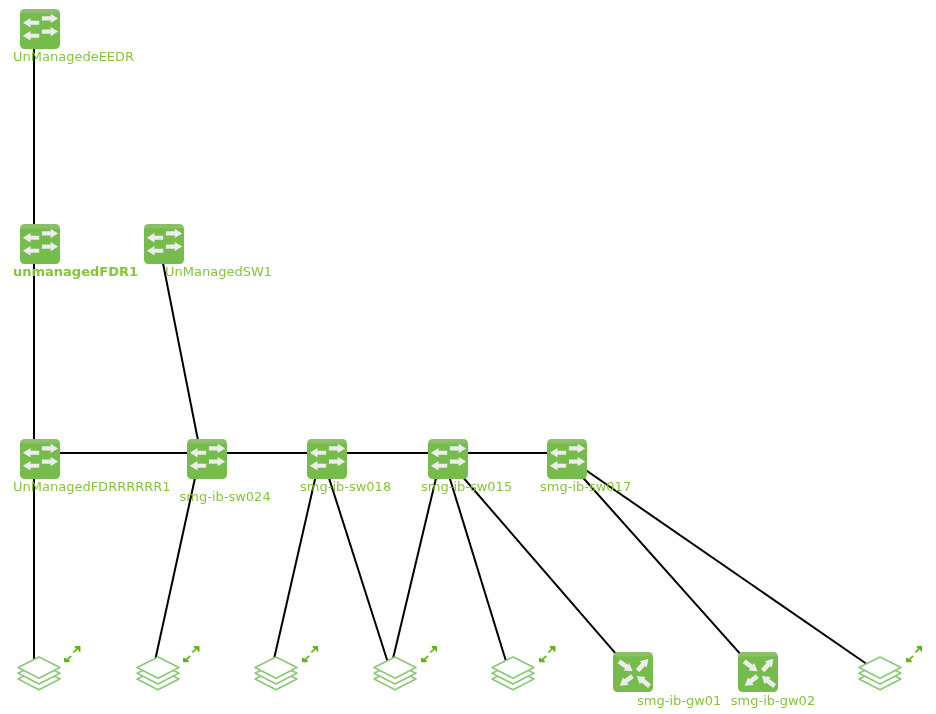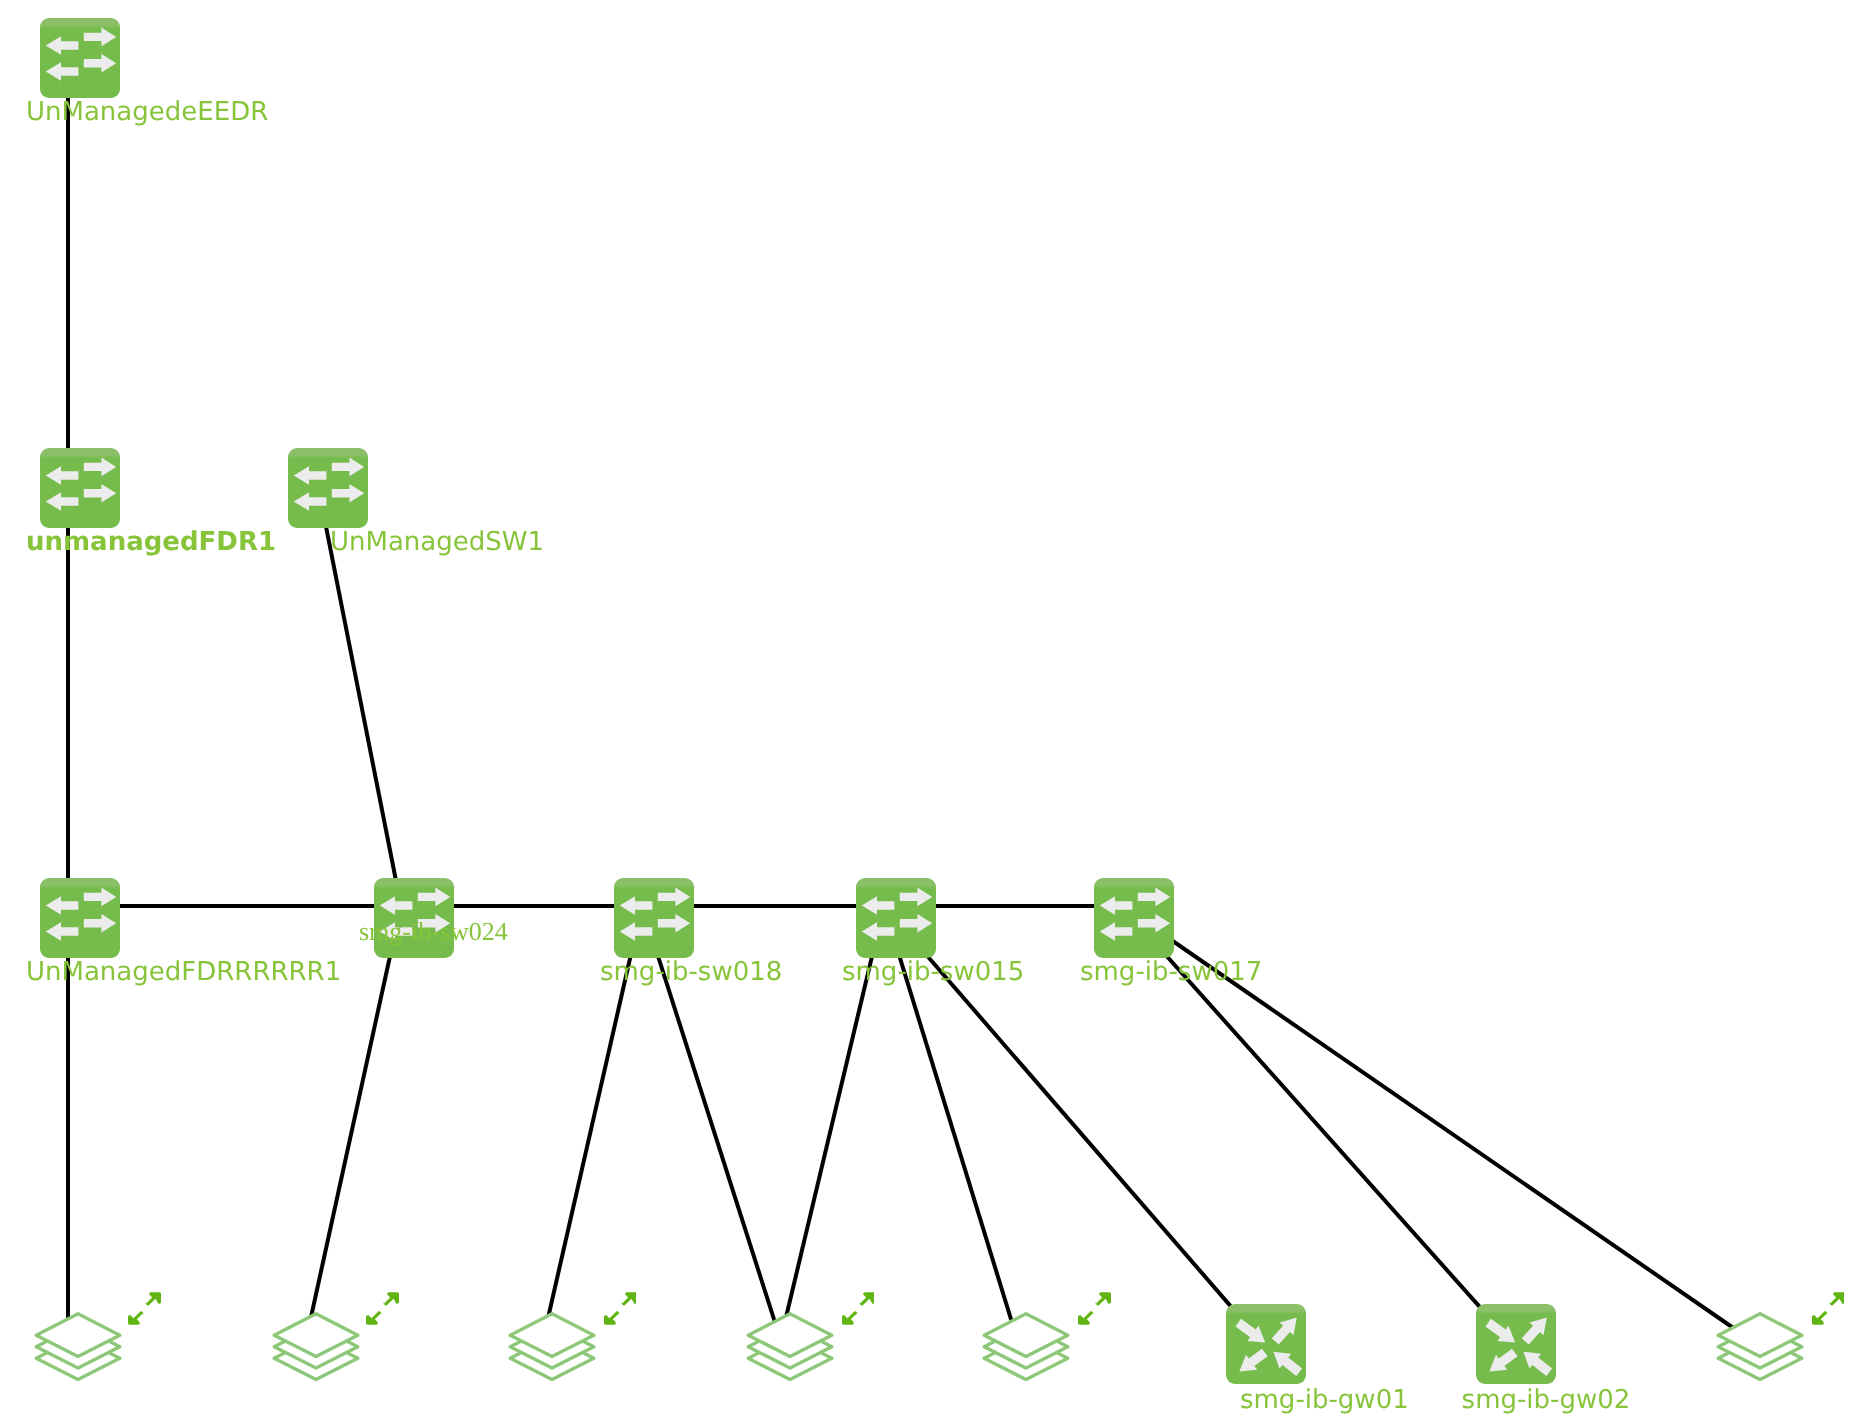--- a/index.html
+++ b/index.html
@@ -106,21 +106,21 @@
               <stop offset="0.13" stop-color="#76bc4c"></stop>
               <stop offset="1" stop-color="#76bc4c"></stop>
             </linearGradient>
           </defs>
           <rect x="0" y="0" width="40" height="40" rx="4.5" ry="4.5" fill="url(#tg4)"></rect>
           <path d="M38.1 9.45 L30.7 4.799999999999999 L30.7 7.35 L21.9 7.35 L21.9 11.549999999999999 L30.7 11.549999999999999 L30.7 14.1 Z" fill="#ececec"></path>
           <path d="M2.85 13.75 L10.5 9.1 L10.5 11.65 L19.2 11.65 L19.2 15.85 L10.5 15.85 L10.5 18.4 Z" fill="#ececec"></path>
           <path d="M38.1 22.6 L30.7 17.950000000000003 L30.7 20.5 L21.9 20.5 L21.9 24.700000000000003 L30.7 24.700000000000003 L30.7 27.25 Z" fill="#ececec"></path>
           <path d="M2.85 26.75 L10.5 22.1 L10.5 24.65 L19.2 24.65 L19.2 28.85 L10.5 28.85 L10.5 31.4 Z" fill="#ececec"></path>
         </svg></div>
-      <div class="node-label" style="left: 179.5px; top: 459px; font-family: Liberation Serif, serif;">smg-ib-sw024</div>
+      <div class="node-label" style="left: 179.5px; top: 490px;">smg-ib-sw024</div>
       <div class="node" style="left: 307px; top: 438.5px;"><svg width="40" height="40" viewBox="0 0 40 40">
           <defs>
             <linearGradient id="tg5" x1="0" y1="0" x2="0" y2="1">
               <stop offset="0" stop-color="#8cc068"></stop>
               <stop offset="0.085" stop-color="#8cc068"></stop>
               <stop offset="0.13" stop-color="#76bc4c"></stop>
               <stop offset="1" stop-color="#76bc4c"></stop>
             </linearGradient>
           </defs>
           <rect x="0" y="0" width="40" height="40" rx="4.5" ry="4.5" fill="url(#tg5)"></rect>
@@ -210,21 +210,21 @@
               <stop offset="0.13" stop-color="#76bc4c"></stop>
               <stop offset="1" stop-color="#76bc4c"></stop>
             </linearGradient>
           </defs>
           <rect x="0" y="0" width="40" height="40" rx="4.5" ry="4.5" fill="url(#tg8)"></rect>
           <path d="M19.60 19.20 L10.69 18.50 L12.08 16.60 L4.71 11.20 L7.49 7.40 L14.86 12.81 L16.25 10.92 Z" fill="#ececec"></path>
           <path d="M35.40 6.80 L33.77 15.59 L32.03 14.01 L26.34 20.28 L22.86 17.12 L28.55 10.85 L26.81 9.27 Z" fill="#ececec"></path>
           <path d="M6.70 33.70 L9.97 25.38 L11.38 27.27 L17.99 22.32 L20.81 26.08 L14.19 31.03 L15.60 32.91 Z" fill="#ececec"></path>
           <path d="M23.70 23.90 L32.58 24.93 L31.12 26.77 L38.06 32.26 L35.14 35.94 L28.20 30.46 L26.75 32.30 Z" fill="#ececec"></path>
         </svg></div>
-      <div class="node-label" style="left: 620px; top: 693.5px; text-align: right;">smg-ib-gw01</div>
+      <div class="node-label" style="left: 637px; top: 693.5px; text-align: right;">smg-ib-gw01</div>
       <div class="node" style="left: 737.5px; top: 652.3px;"><svg width="40" height="40" viewBox="0 0 40 40">
           <defs>
             <linearGradient id="tg9" x1="0" y1="0" x2="0" y2="1">
               <stop offset="0" stop-color="#8cc068"></stop>
               <stop offset="0.085" stop-color="#8cc068"></stop>
               <stop offset="0.13" stop-color="#76bc4c"></stop>
               <stop offset="1" stop-color="#76bc4c"></stop>
             </linearGradient>
           </defs>
           <rect x="0" y="0" width="40" height="40" rx="4.5" ry="4.5" fill="url(#tg9)"></rect>

